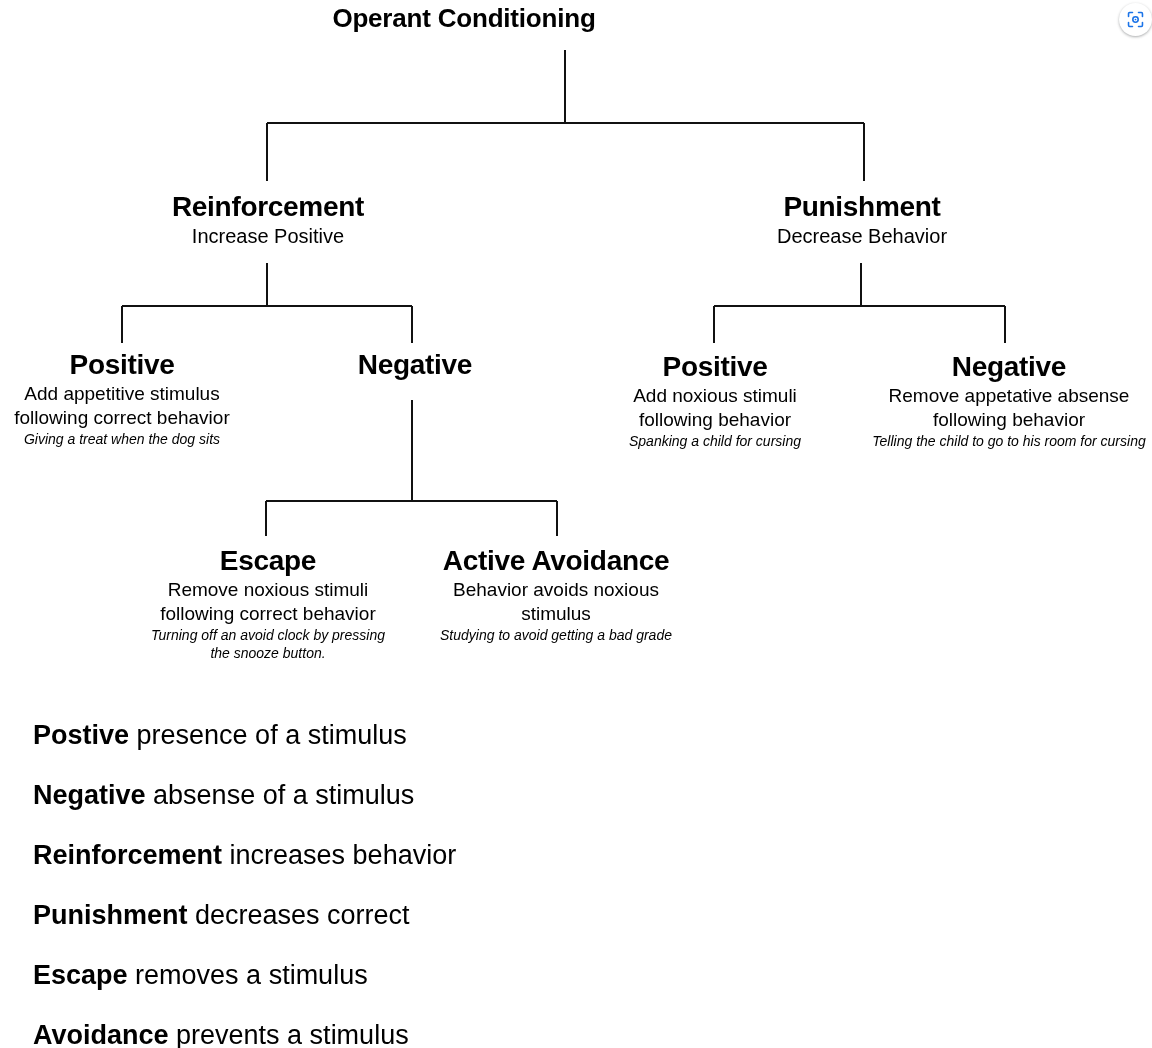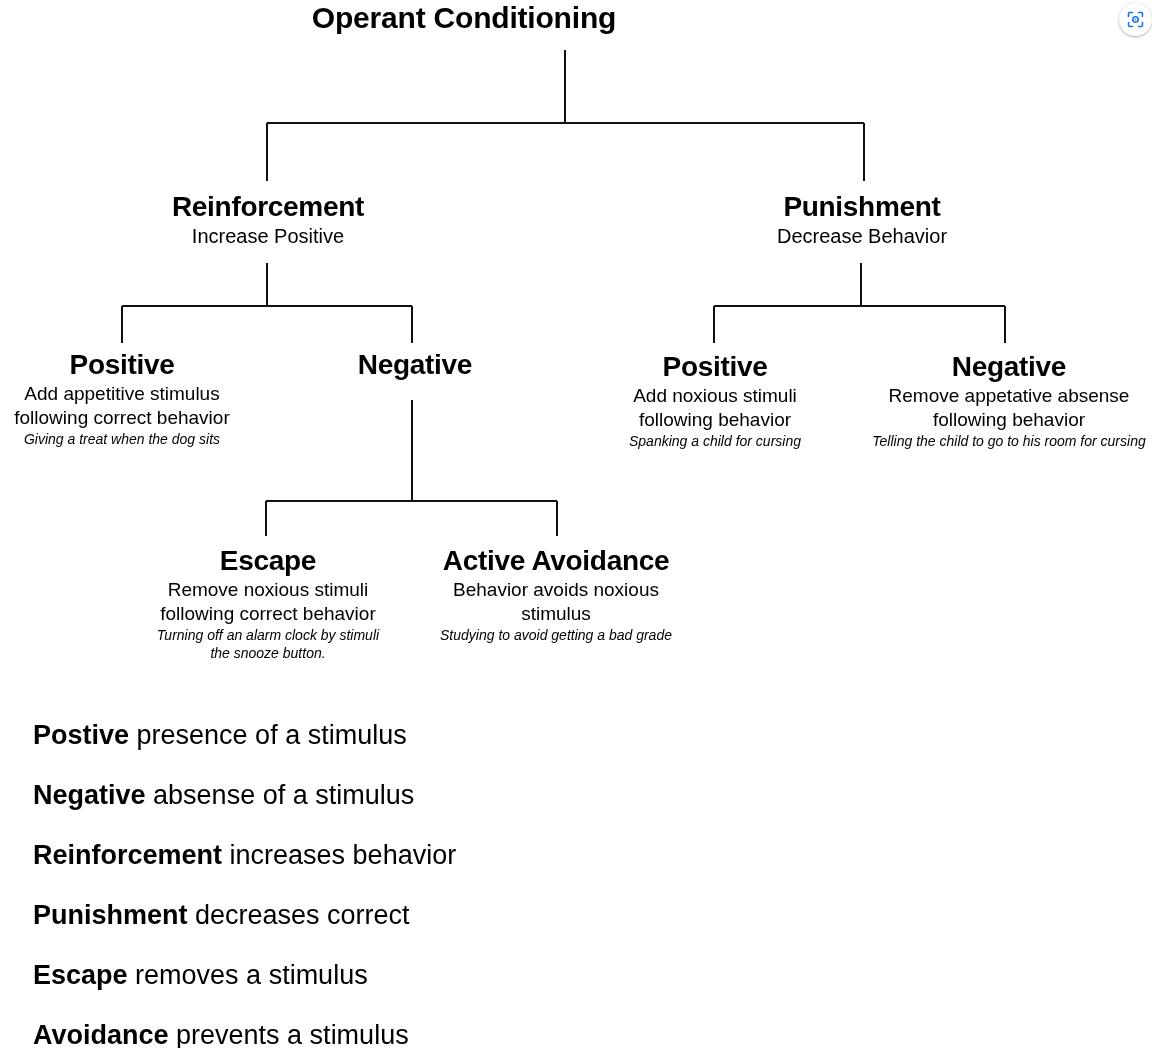--- a/index.html
+++ b/index.html
@@ -41,21 +41,21 @@
     cursor: pointer;
   }
 
   
   .title {
     position: absolute;
     left: 0;
     top: 0px;
     width: 928px;
     text-align: center;
-    font-size: 30px;
+    font-size: 26px;
     font-weight: bold;
     letter-spacing: -0.2px;
     line-height: 36px;
   }
 
   
   #lines {
     position: absolute;
     left: 0;
     top: 0;
@@ -219,21 +219,21 @@
     <div class="heading">Negative</div>
     <div class="desc"><span class="u">Remove</span><span> appetative absense</span></div>
     <div class="desc">following behavior</div>
     <div class="example nowrap">Telling the child to go to his room for cursing</div>
   </div>
 
   <div class="node" id="node-escape">
     <div class="heading">Escape</div>
     <div class="desc"><span class="u">Remove</span><span> noxious stimuli</span></div>
     <div class="desc">following correct behavior</div>
-    <div class="example nowrap">Turning off an alarm clock by stimuli</div>
+    <div class="example nowrap">Turning off an avoid clock by pressing</div>
     <div class="example nowrap">the snooze button.</div>
   </div>
 
   <div class="node" id="node-avoidance">
     <div class="heading">Active Avoidance</div>
     <div class="desc">Behavior avoids noxious</div>
     <div class="desc">stimulus</div>
     <div class="example nowrap">Studying to avoid getting a bad grade</div>
   </div>
 

